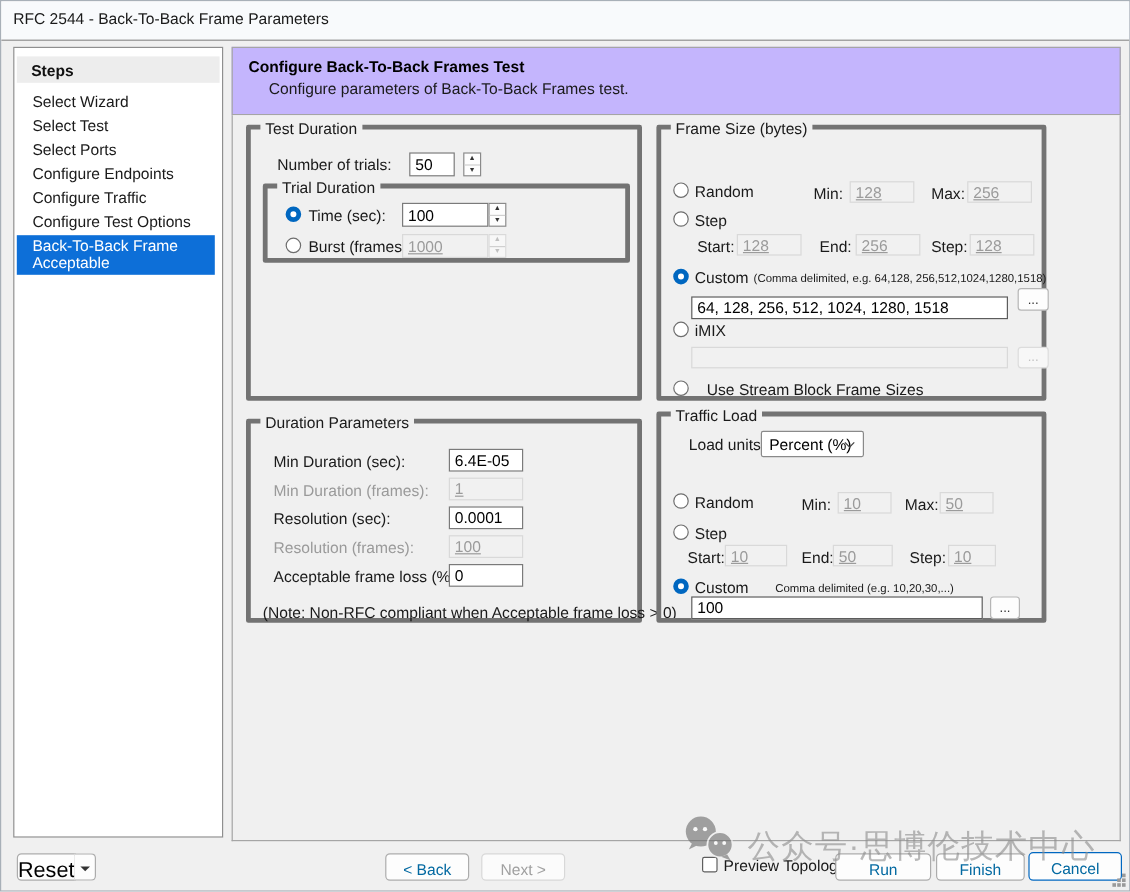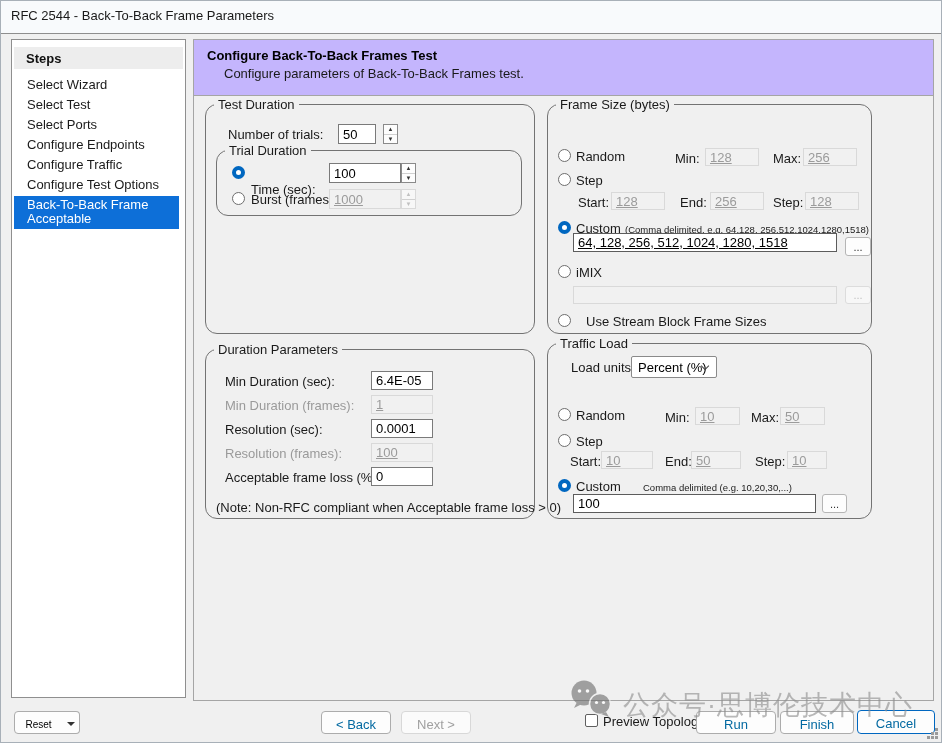--- a/index.html
+++ b/index.html
@@ -46,21 +46,21 @@
   }
   .main-header .h1 { position:absolute; left:13px; top:8px; font-size:13px; font-weight:bold; color:#000; }
   .main-header .h2 { position:absolute; left:30px; top:26px; font-size:13px; color:#1a1a1a; }
 
   
   .content {
     position:absolute; left:192px; top:95px; width:741px; height:605px;
     background:#f0f0f0; border:1px solid #a5a5a5; border-top:none;
   }
 
-  .group { position:absolute; border:1px solid #737373; border-radius:12px; }
+  .group { position:absolute; border:4px solid #737373; border-radius:2px; }
   .group > .gt {
     position:absolute; top:-8px; left:8px; background:#f0f0f0;
     padding:0 4px; font-size:13px; color:#1a1a1a; white-space:nowrap;
   }
   .lbl { position:absolute; font-size:13px; color:#1a1a1a; white-space:nowrap; }
   .lbl.dis { color:#9a9a9a; }
   .hint { position:absolute; font-size:9.5px; color:#1a1a1a; white-space:nowrap; }
 
   .tb {
     position:absolute; height:20px; border:1px solid #7a7a7a; background:#fff;
@@ -110,21 +110,21 @@
     position:absolute; height:23px; background:#fdfdfd; border:1px solid #acacac;
     border-radius:4px; font-size:13px; color:#0369a1; text-align:center; padding-top:3px;
     cursor:default;
   }
   .btn.dis { color:#a0a0a0; border-color:#d8d8d8; background:#fbfbfb; }
   .btn.accent { border:1.6px solid #0067c0; padding-top:2px; }
 
   .reset-main {
     position:absolute; left:13px; top:710px; width:49px; height:23px;
     background:#fdfdfd; border:1px solid #acacac; border-radius:4px 0 0 4px;
-    font-size:10px; text-align:center; padding-top:3px;
+    font-size:18px; text-align:center; padding-top:3px;
   }
   .reset-arrow {
     position:absolute; left:61px; top:710px; width:18px; height:23px;
     background:#fdfdfd; border:1px solid #acacac; border-left:none;
     border-radius:0 4px 4px 0;
   }
   .reset-arrow i {
     position:absolute; left:5px; top:10px; width:0; height:0;
     border-left:4px solid transparent; border-right:4px solid transparent;
     border-top:4px solid #333;
@@ -176,21 +176,21 @@
       <span class="lbl" style="left:22px; top:22px;">Number of trials:</span>
       <input class="tb" style="left: 132px; top: 19px; width: 38px;" value="50">
       <div class="spin" style="left:177px; top:19px;">
           <span>▲</span>
           <span>▼</span>
         </div>
 
       <div class="group" style="left:10px; top:45px; width:306px; height:66px;">
         <span class="gt" style="background:#f0f0f0;">Trial Duration</span>
         <span class="radio sel" style="left:15px; top:15px;"></span>
-        <span class="lbl" style="left:34px; top:31px;text-align:right;">Time (sec):</span>
+        <span class="lbl" style="left:34px; top:15px;text-align:right;">Time (sec):</span>
         <input class="tb" style="left: 112px; top: 12px; width: 72px;" value="100">
         <div class="spin" style="left:184px; top:12px;">
             <span>▲</span>
             <span>▼</span>
           </div>
         <span class="radio" style="left:15px; top:41px;"></span>
         <span class="lbl" style="left:34px; top:41px;">Burst (frames):</span>
         <input class="tb dis" style="left: 112px; top: 38px; width: 72px;" value="1000">
         <div class="spin dis" style="left:184px; top:38px;">
             <span>▲</span>
@@ -214,21 +214,21 @@
       <span class="lbl" style="left:30px; top:90px;">Start:</span>
       <input class="tb dis" style="left: 63px; top: 87px; width: 54px; height: 18px;" value="128">
       <span class="lbl" style="left:132px; top:90px;">End:</span>
       <input class="tb dis" style="left: 162px; top: 87px; width: 54px; height: 18px;" value="256">
       <span class="lbl" style="left:225px; top:90px;">Step:</span>
       <input class="tb dis" style="left: 257px; top: 87px; width: 54px; height: 18px;" value="128">
 
       <span class="radio sel" style="left:10px; top:116px;"></span>
       <span class="lbl" style="left:28px; top:116px;">Custom</span>
       <span class="hint" style="left:77px; top:119px;">(Comma delimited, e.g. 64,128, 256,512,1024,1280,1518)</span>
-      <input class="tb" style="left: 25px; top: 128px; width: 264px; height: 19px; border-color: rgb(92, 92, 92); text-decoration: underline;" value="64, 128, 256, 512, 1024, 1280, 1518">
+      <input class="tb" style="left: 25px; top: 139px; width: 264px; height: 19px; border-color: rgb(92, 92, 92);" value="64, 128, 256, 512, 1024, 1280, 1518">
       <button class="browse" style="left:297px; top:132px; width:26px; height:19px;">...</button>
 
       <span class="radio" style="left:10px; top:160px;"></span>
       <span class="lbl" style="left:28px; top:160px;">iMIX</span>
       <input class="tb dis" style="left: 25px; top: 181px; width: 264px; height: 18px;" value="">
       <button class="browse dis" style="left:297px; top:181px; width:26px; height:18px;">...</button>
 
       <span class="radio" style="left:10px; top:209px;"></span>
       <span class="lbl" style="left:28px; top:209px;margin-left:10px;">Use Stream Block Frame Sizes</span>
     </div>

